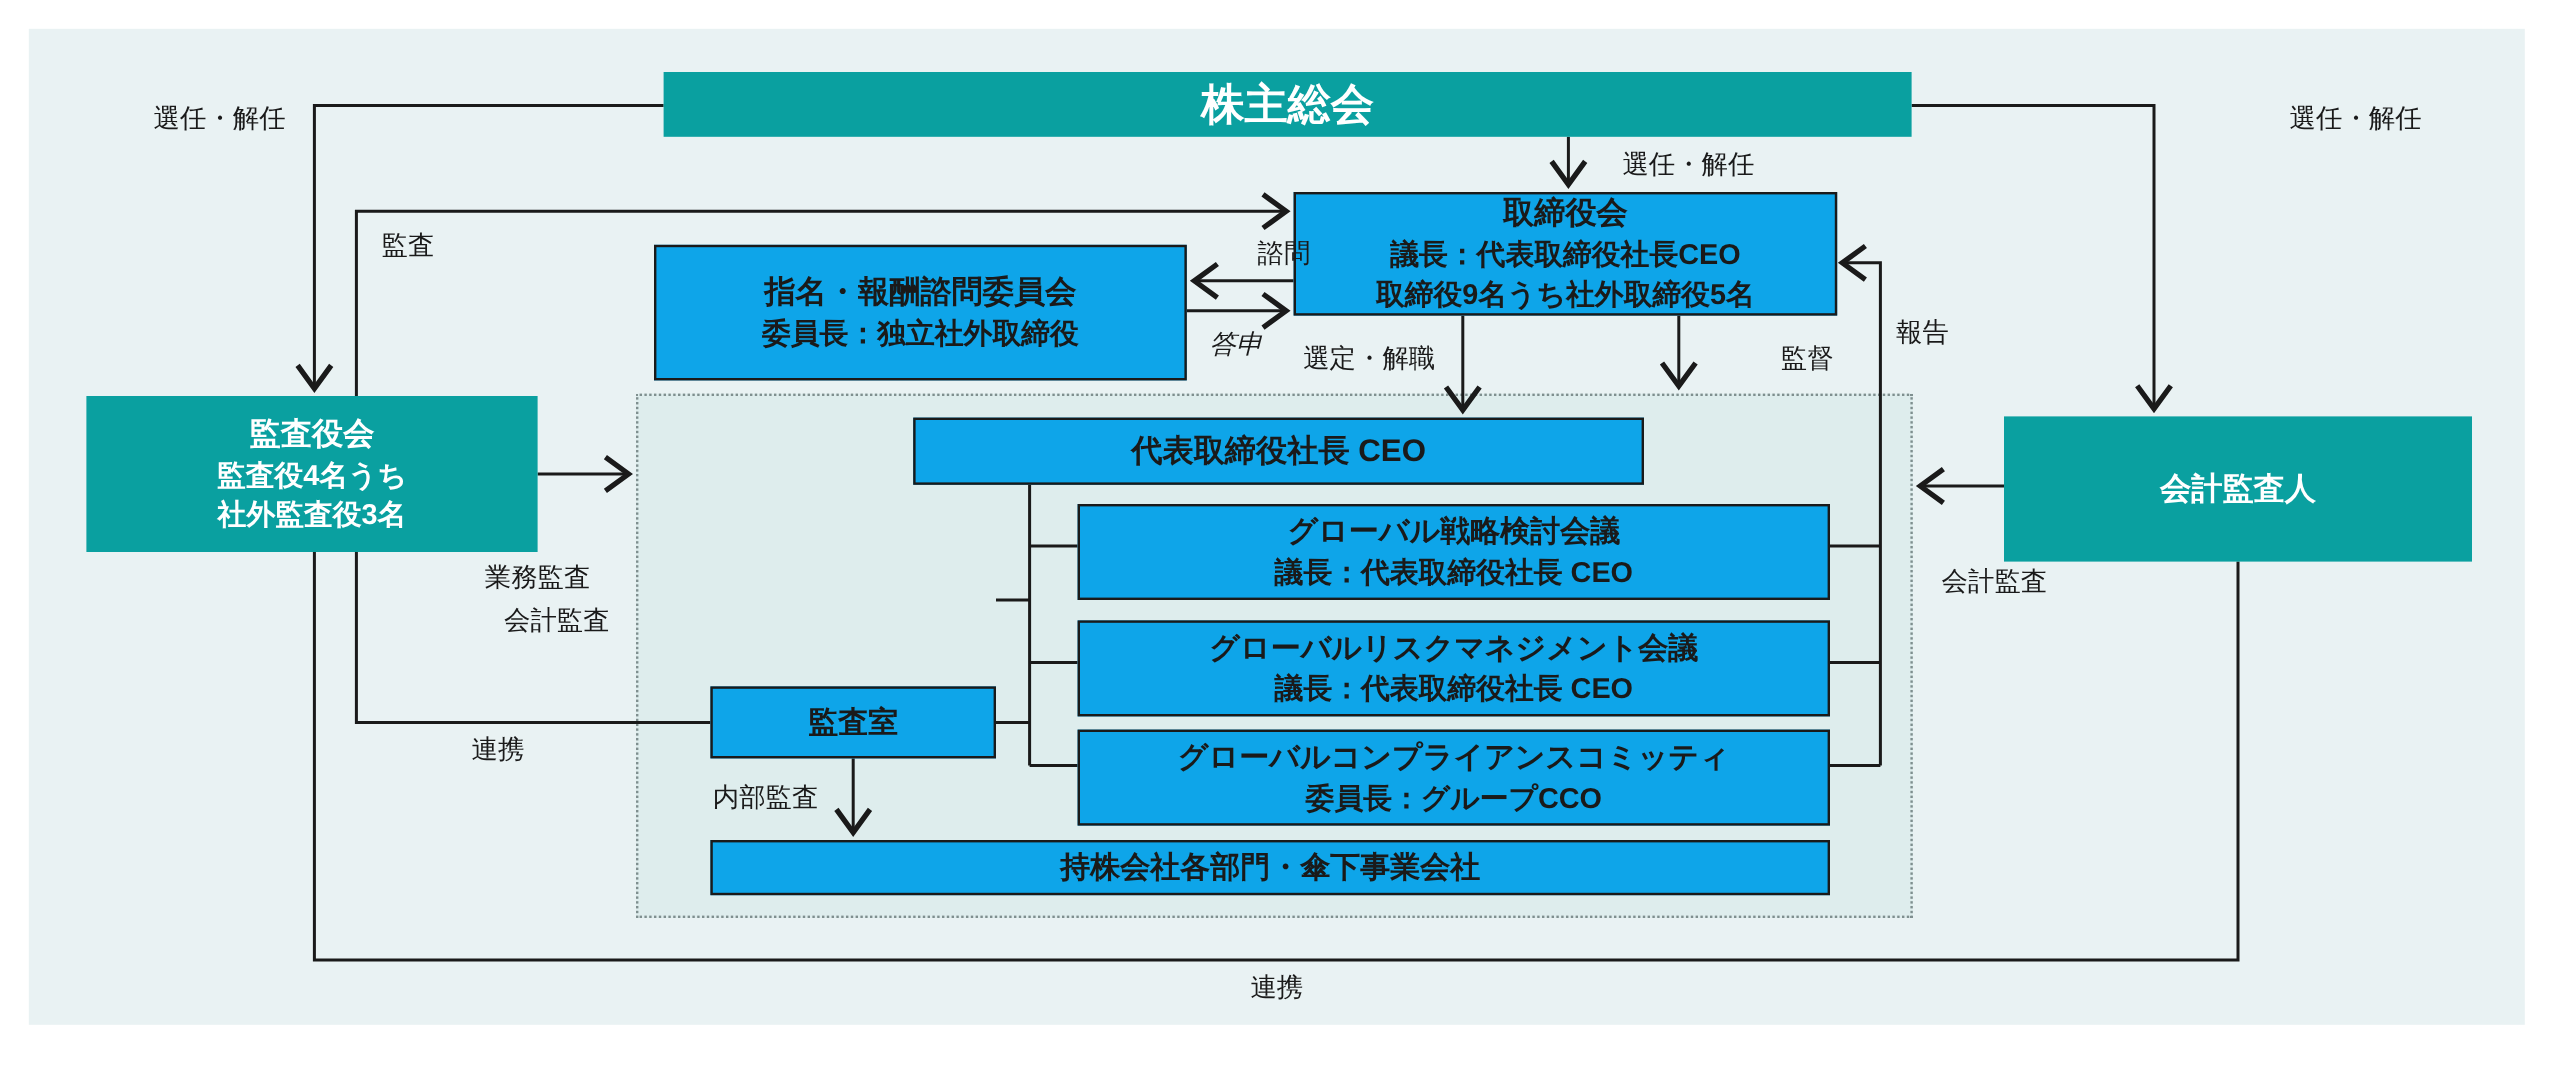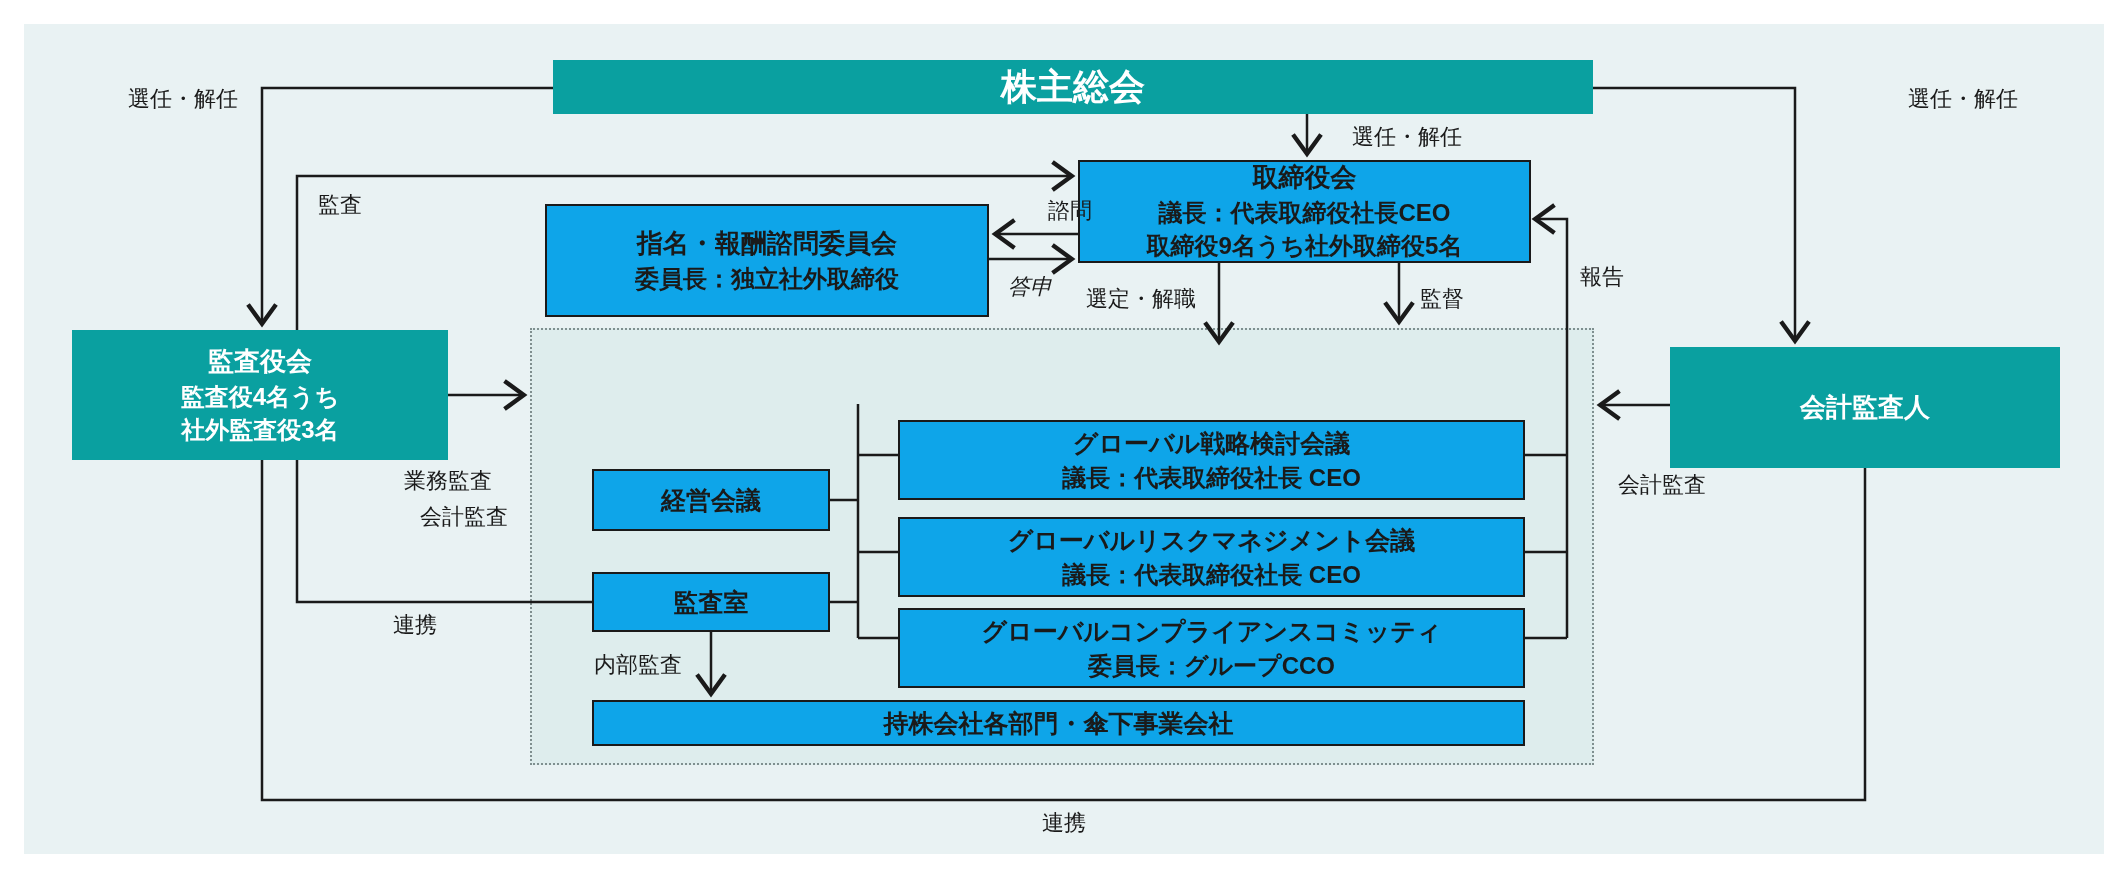--- a/index.html
+++ b/index.html
@@ -79,56 +79,56 @@
   <div class="node teal" style="left:72px;top:330px;width:376px;height:130px;">
     <div class="t">監査役会</div>
     <div class="s">監査役4名うち</div>
     <div class="s">社外監査役3名</div>
   </div>
 
   <div class="node teal" style="left:1670px;top:347px;width:390px;height:121px;">
     <div class="t">会計監査人</div>
   </div>
 
+  <div class="node" style="left:761px;top:348px;width:609px;height:56px;">
+    <div class="t">代表取締役社長 CEO</div>
+  </div>
 
   <div class="node" style="left:898px;top:420px;width:627px;height:80px;">
     <div class="t" style="font-size:25px;">グローバル戦略検討会議</div>
     <div class="s">議長：代表取締役社長 CEO</div>
   </div>
 
   <div class="node" style="left:898px;top:517px;width:627px;height:80px;">
     <div class="t" style="font-size:25px;">グローバルリスクマネジメント会議</div>
     <div class="s">議長：代表取締役社長 CEO</div>
   </div>
 
   <div class="node" style="left:898px;top:608px;width:627px;height:80px;">
     <div class="t" style="font-size:25px;">グローバルコンプライアンスコミッティ</div>
     <div class="s">委員長：グループCCO</div>
   </div>
 
-  <div class="node" style="left:592px;top:469px;width:238px;height:62px;">
-    <div class="t" style="font-size:25px;">経営会議</div>
-  </div>
 
   <div class="node" style="left:592px;top:572px;width:238px;height:60px;">
     <div class="t" style="font-size:25px;">監査室</div>
   </div>
 
   <div class="node" style="left:592px;top:700px;width:933px;height:46px;">
     <div class="t" style="font-size:25px;">持株会社各部門・傘下事業会社</div>
   </div>
 
   <div class="lbl" style="left:128px;top:84px;">選任・解任</div>
   <div class="lbl" style="left:1352px;top:122px;">選任・解任</div>
   <div class="lbl" style="left:1908px;top:84px;">選任・解任</div>
   <div class="lbl" style="left:318px;top:190px;">監査</div>
   <div class="lbl" style="left:1048px;top:196px;">諮問</div>
   <div class="lbl" style="left:1008px;top:272px;font-style:italic;">答申</div>
   <div class="lbl" style="left:1086px;top:284px;">選定・解職</div>
-  <div class="lbl" style="left:1420px;top:284px;">監督</div>
+  <div class="lbl" style="left:1484px;top:284px;">監督</div>
   <div class="lbl" style="left:1580px;top:262px;">報告</div>
   <div class="lbl" style="left:404px;top:466px;">業務監査</div>
   <div class="lbl" style="left:420px;top:502px;">会計監査</div>
   <div class="lbl" style="left:1618px;top:470px;">会計監査</div>
   <div class="lbl" style="left:393px;top:610px;">連携</div>
   <div class="lbl" style="left:594px;top:650px;">内部監査</div>
   <div class="lbl" style="left:1042px;top:808px;">連携</div>
 </div>
 
 </body></html>

